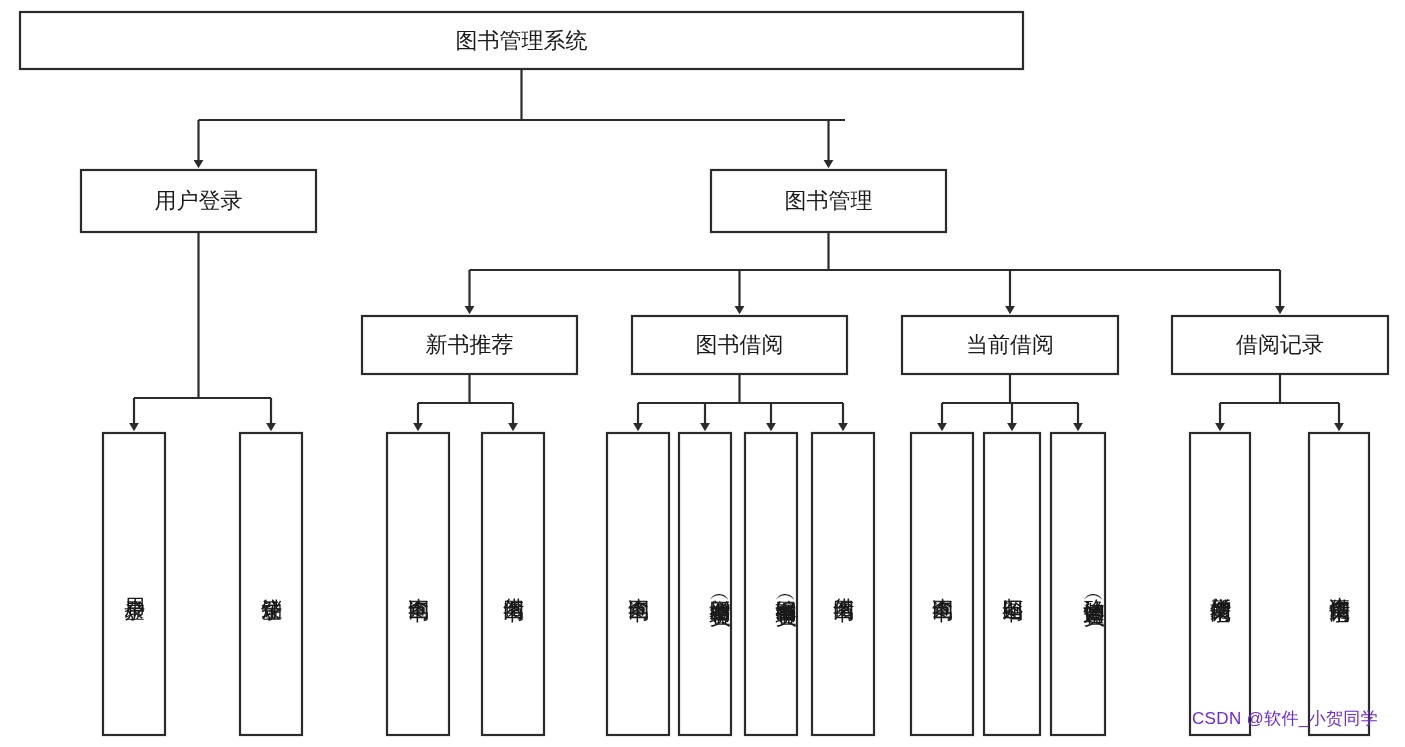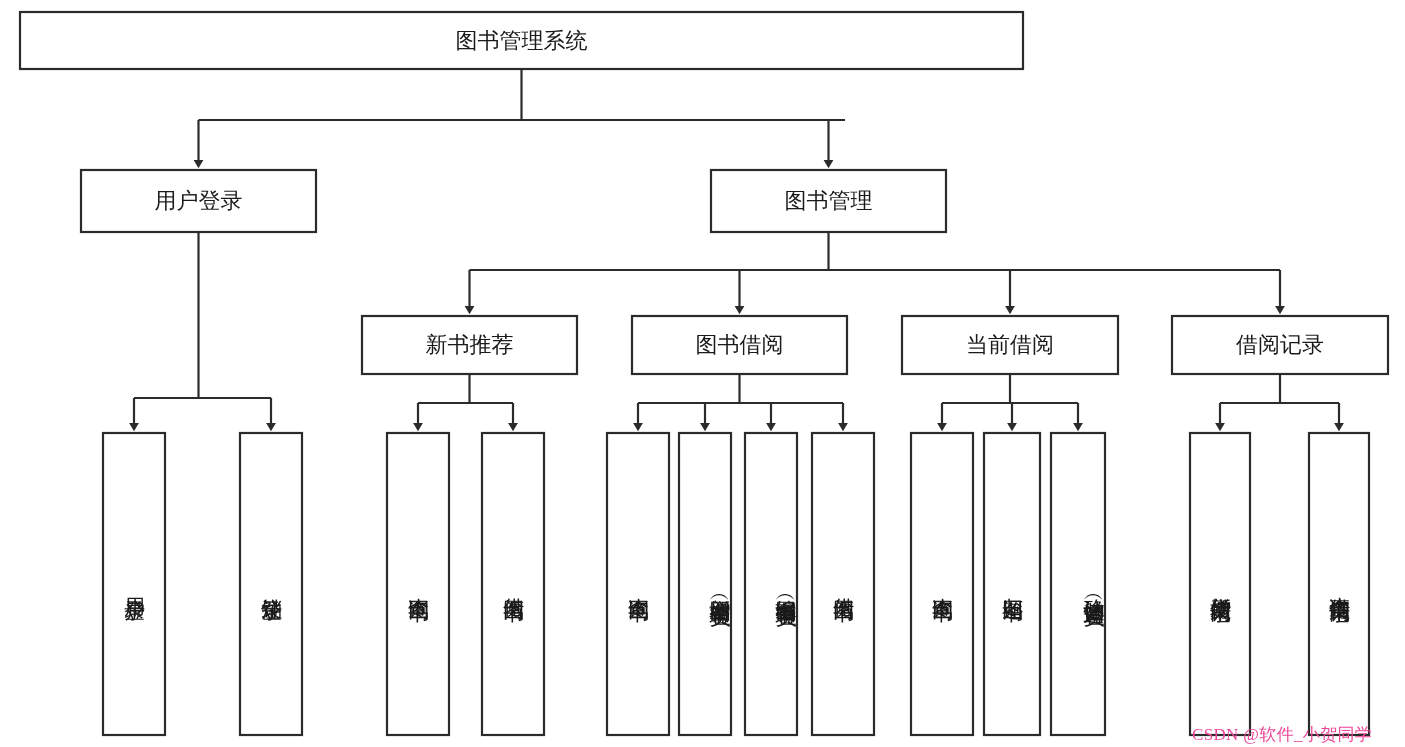--- a/index.html
+++ b/index.html
@@ -54,25 +54,24 @@
     align-items: center;
     justify-content: center;
     letter-spacing: 0.06em;
     white-space: nowrap;
     font-family: "DejaVu Sans", "Liberation Sans", sans-serif;
     pointer-events: none;
   }
   .watermark {
     position: absolute;
     font-size: 17px;
-    color: #ec4899;
-    font-family: Liberation Serif, serif;
+    color: #6d28d9;
+    font-family: Liberation Sans, sans-serif;
     white-space: nowrap;
     letter-spacing: 0.02em;
-    margin-top: 16px;
   }
 </style>
 </head>
 <body>
 
 <svg id="diagram" viewBox="0 0 1405 747">
   <defs>
     <marker id="arrow" markerWidth="11" markerHeight="11" refX="4.2" refY="5" orient="auto" markerUnits="userSpaceOnUse">
       <path d="M 0 0 L 8.4 5 L 0 10 z" class="arrow-head"></path>
     </marker>

